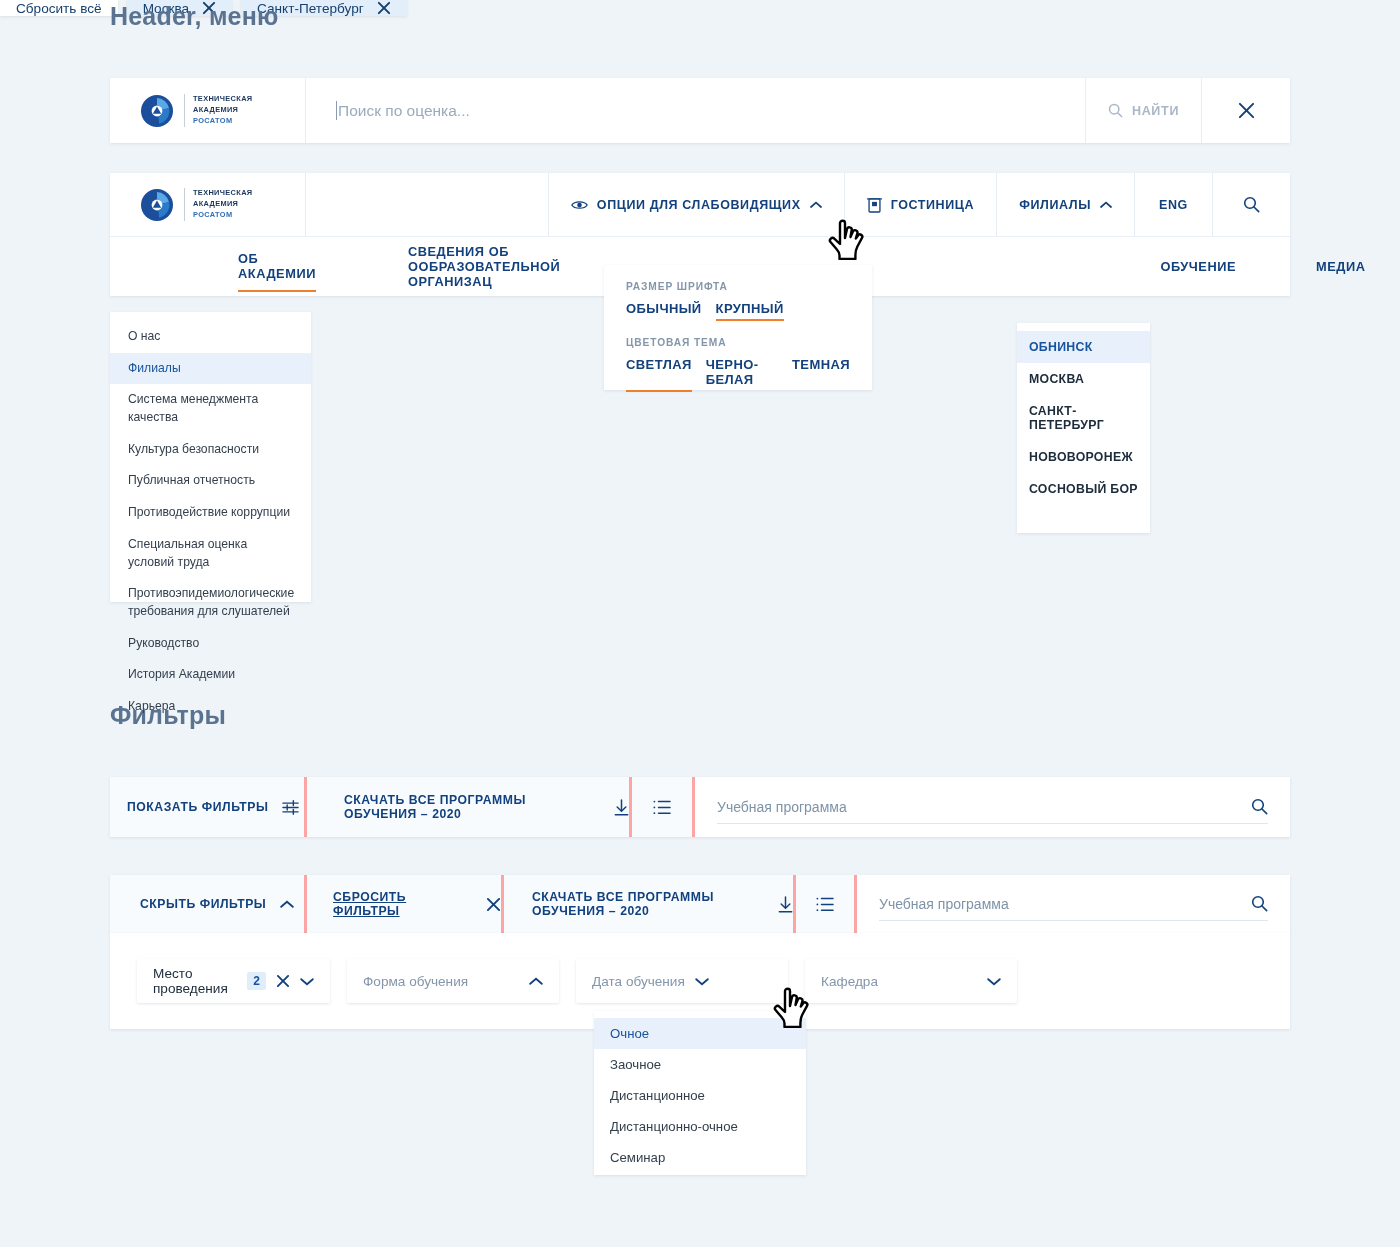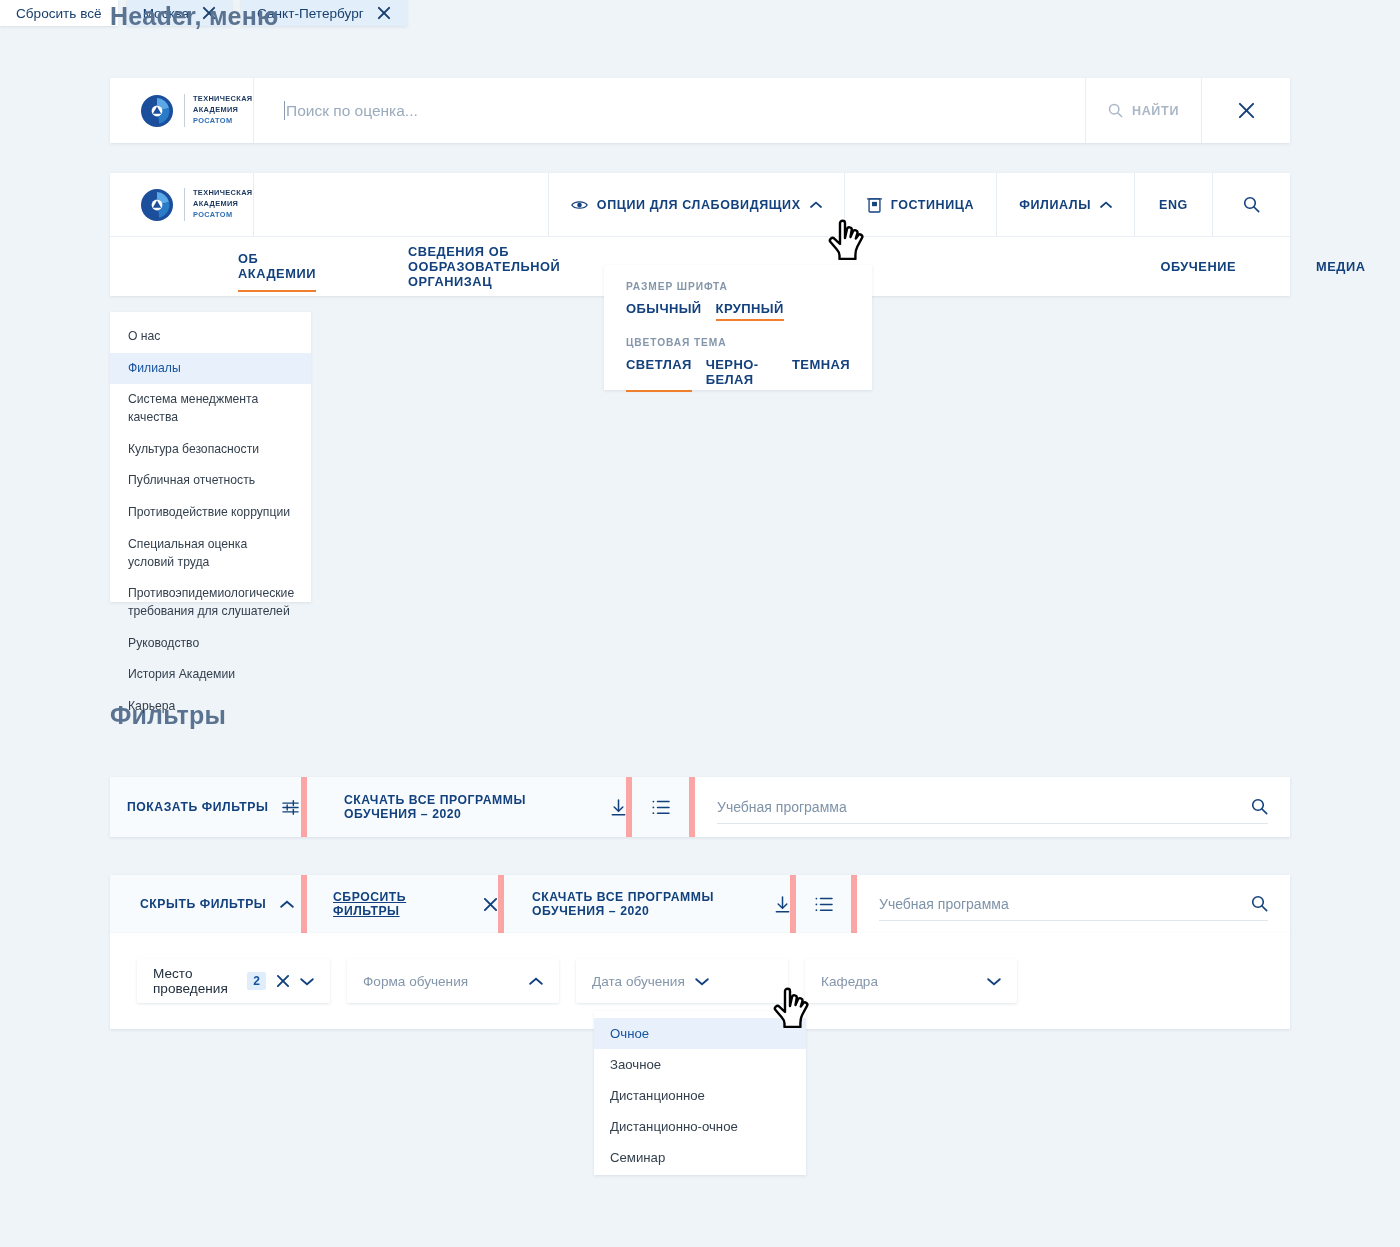--- a/index.html
+++ b/index.html
@@ -20,21 +20,21 @@
   #title-filters { left: 110px; top: 701px; }
 
   .card {
     position: absolute; background: #ffffff;
     box-shadow: 0 1px 3px rgba(30,60,90,.10);
   }
 
   
   #searchbar { left: 110px; top: 78px; width: 1180px; height: 65px; display: flex; }
   .logo-cell {
-    width: 144px; display: flex; align-items: center;
+    width: 196px; display: flex; align-items: center;
     padding-left: 30px; border-right: 1px solid #e6edf4; gap: 10px;
   }
   .logo-mark { width: 34px; height: 34px; flex: none; }
   .logo-text {
     border-left: 1px solid #c3cfdb; padding-left: 8px;
     font-size: 7.4px; font-weight: bold; line-height: 1.45;
     color: #19365e; letter-spacing: .35px;
   }
   .logo-text .ros { color: #2f6fb5; }
   #search-input-cell { flex: 1; display: flex; align-items: center; padding-left: 30px; border-right: 1px solid #e6edf4; }
@@ -105,21 +105,21 @@
     padding: 9px 12px; font-size: 12.3px; font-weight: bold;
     color: #1d2b3a; letter-spacing: .3px; cursor: pointer;
   }
   .branch-item.active { background: #e8f1fb; color: #17539e; }
 
   
   #fbar1 { left: 110px; top: 777px; width: 1180px; height: 60px; display: flex; background: #f7fbfe; }
   .fb-btn {
     display: flex; align-items: center; gap: 14px; cursor: pointer;
     font-size: 12.2px; font-weight: bold; color: #12417d; letter-spacing: .55px;
-    border-right: 6px solid #fca5a5; height: 100%;
+    border-right: 3px solid #fca5a5; height: 100%;
   }
   #fb1-show { width: 197px; padding-left: 17px; }
   #fb1-download { width: 325px; padding-left: 37px; }
   #fb1-list { width: 63px; justify-content: center; }
   .fb-search { flex: 1; display: flex; align-items: center; padding: 0 22px 0 22px; background: #ffffff; }
   .fb-search-inner {
     flex: 1; display: flex; align-items: center; justify-content: space-between;
     border-bottom: 1px solid #dde7f0; padding-bottom: 8px; margin-top: 8px;
   }
   .fb-search-ph { font-size: 14px; color: #7f93a8; }
@@ -158,21 +158,21 @@
     left: 594px; top: 1011px; width: 212px; height: 164px;
     padding: 7px 0; z-index: 2;
   }
   .dd-item { padding: 8px 16px; font-size: 13.2px; color: #333f4d; cursor: pointer; }
   .dd-item.active { background: #e8f1fb; color: #17539e; }
 
   
   #chips { left: 110px; top: 1050px; height: 31px; display: flex; gap: 9px; }
   .chip {
     display: flex; align-items: center; gap: 13px; padding: 0 16px;
-    height: 26px; font-size: 13.6px; color: #17406f; cursor: pointer;
+    height: 16px; font-size: 13.6px; color: #17406f; cursor: pointer;
     box-shadow: 0 1px 3px rgba(30,60,90,.10);
   }
   .chip.plain { background: #ffffff; }
   .chip.tag { background: #e3eefb; }
 
   
   .cursor { position: absolute; z-index: 20; pointer-events: none; }
   #cursor-1 { left: 826px; top: 217px; }
   #cursor-2 { left: 771px; top: 985px; }
 
@@ -321,20 +321,27 @@
       <span class="a11y-opt sel">КРУПНЫЙ</span>
     </div>
     <div class="a11y-label">ЦВЕТОВАЯ ТЕМА</div>
     <div class="a11y-row">
       <span class="a11y-opt sel">СВЕТЛАЯ</span>
       <span class="a11y-opt">ЧЕРНО-БЕЛАЯ</span>
       <span class="a11y-opt">ТЕМНАЯ</span>
     </div>
   </div>
 
+  <div class="card" id="branches">
+    <div class="branch-item active">ОБНИНСК</div>
+    <div class="branch-item">МОСКВА</div>
+    <div class="branch-item">САНКТ-ПЕТЕРБУРГ</div>
+    <div class="branch-item">НОВОВОРОНЕЖ</div>
+    <div class="branch-item">СОСНОВЫЙ БОР</div>
+  </div>
 
   <div class="card" id="fbar1">
     <div class="fb-btn" id="fb1-show">
       <span>ПОКАЗАТЬ ФИЛЬТРЫ</span>
       <span>
         <svg width="17" height="17" viewBox="0 0 18 18" fill="none" stroke="#12417d" stroke-width="1.5" stroke-linecap="round">
           <line x1="1" y1="4.4" x2="17" y2="4.4"></line>
             <line x1="1" y1="9" x2="17" y2="9"></line>
             <line x1="1" y1="13.6" x2="17" y2="13.6"></line>
           <line x1="12" y1="1.8" x2="12" y2="7"></line>

